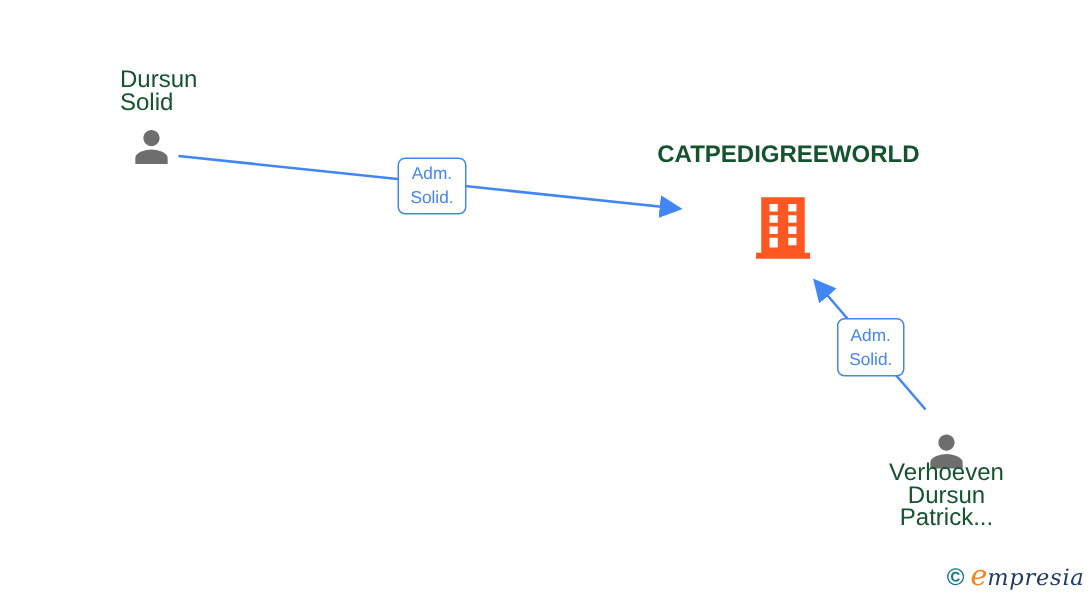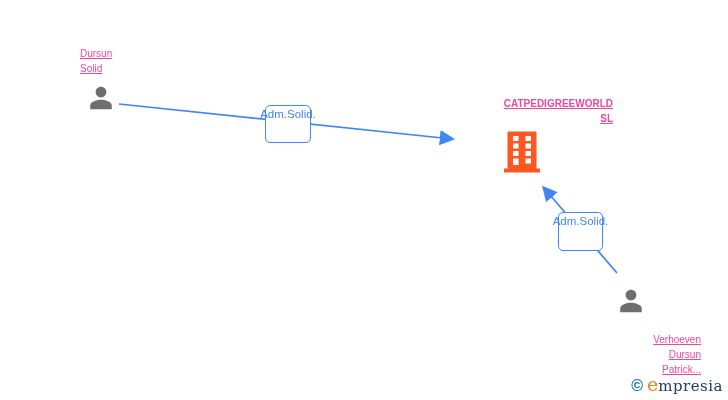--- a/index.html
+++ b/index.html
@@ -15,66 +15,65 @@
     overflow: hidden;
   }
   .edges-layer {
     position: absolute;
     left: 0; top: 0;
     width: 728px; height: 400px;
     pointer-events: none;
   }
   .node-label {
     position: absolute;
-    color: #ec4899;
-    font-size: 10px;
+    color: #14532d;
+    font-size: 16px;
     line-height: 15px;
-    text-decoration: underline;
   }
   .person1-label { left: 80px; top: 46px; text-align: left; }
   .company-label {
     left: 431px; top: 96px; width: 182px;
     text-align: right; font-weight: bold;
   }
-  .person2-label { left: 561px; top: 332px; width: 140px; text-align: right; }
+  .person2-label { left: 561px; top: 308px; width: 140px; text-align: center; }
   .node-icon { position: absolute; }
   .person1-icon { left: 84px; top: 81px; width: 34px; height: 34px; }
   .building-icon { left: 504px; top: 131px; width: 36px; height: 42px; }
   .person2-icon { left: 614px; top: 284px; width: 34px; height: 34px; }
   .edge-label {
     position: absolute;
     box-sizing: border-box;
     background: #ffffff;
     border: 1.6px solid #4285f4;
     border-radius: 5px;
     color: #4285f4;
     font-size: 11.5px;
     line-height: 16px;
     text-align: center;
     display: flex;
-    flex-direction: row;
+    flex-direction: column;
     justify-content: center;
     cursor: pointer;
   }
   .edge-label-1 { left: 265px; top: 105px; width: 46px; height: 38px; }
   .edge-label-2 { left: 558px; top: 212px; width: 45px; height: 39px; }
   .footer-logo {
     position: absolute;
     right: 5px; bottom: 5px;
     display: flex;
     align-items: baseline;
     gap: 4px;
     cursor: pointer;
   }
   .copy-symbol {
     color: #147a8b;
     font-size: 16px;
     font-weight: bold;
   }
-  .brand { font-family: "DejaVu Serif", serif; }
+  .brand { font-family: "DejaVu Serif", serif; font-style: italic; }
   .brand-initial { color: #f5821f; font-size: 19px; }
   .brand-rest { color: #1e3c64; font-size: 15px; letter-spacing: 0.5px; }
 </style>
 </head>
 <body>
 
 <div class="canvas">
 
   <svg class="edges-layer" viewBox="0 0 728 400">
     <defs>
@@ -89,21 +88,20 @@
   <div class="node-label person1-label">
     <div>Dursun</div>
     <div>Solid</div>
   </div>
   <svg class="node-icon person1-icon" viewBox="0 0 24 24">
     <path fill="#6e6e6e" d="M12 11.6c2.1 0 3.8-1.7 3.8-3.8S14.1 4 12 4 8.2 5.7 8.2 7.8s1.7 3.8 3.8 3.8zm0 1.6c-2.6 0-7.6 1.3-7.6 3.9V20h15.2v-2.9c0-2.6-5-3.9-7.6-3.9z"></path>
   </svg>
 
   <div class="node-label company-label">
     <div>CATPEDIGREEWORLD</div>
-    <div>SL</div>
   </div>
   <svg class="node-icon building-icon" viewBox="0 0 36 41">
     <rect x="3.5" y="0" width="29" height="38" fill="#ff5722"></rect>
     <rect x="0" y="37" width="36" height="4" fill="#ff5722"></rect>
     <rect x="9" y="4.5" width="5.5" height="5" fill="#ffffff"></rect>
     <rect x="21.5" y="4.5" width="5.5" height="5" fill="#ffffff"></rect>
     <rect x="9" y="12" width="5.5" height="5" fill="#ffffff"></rect>
     <rect x="21.5" y="12" width="5.5" height="5" fill="#ffffff"></rect>
     <rect x="9" y="19.5" width="5.5" height="5" fill="#ffffff"></rect>
     <rect x="21.5" y="19.5" width="5.5" height="5" fill="#ffffff"></rect>

